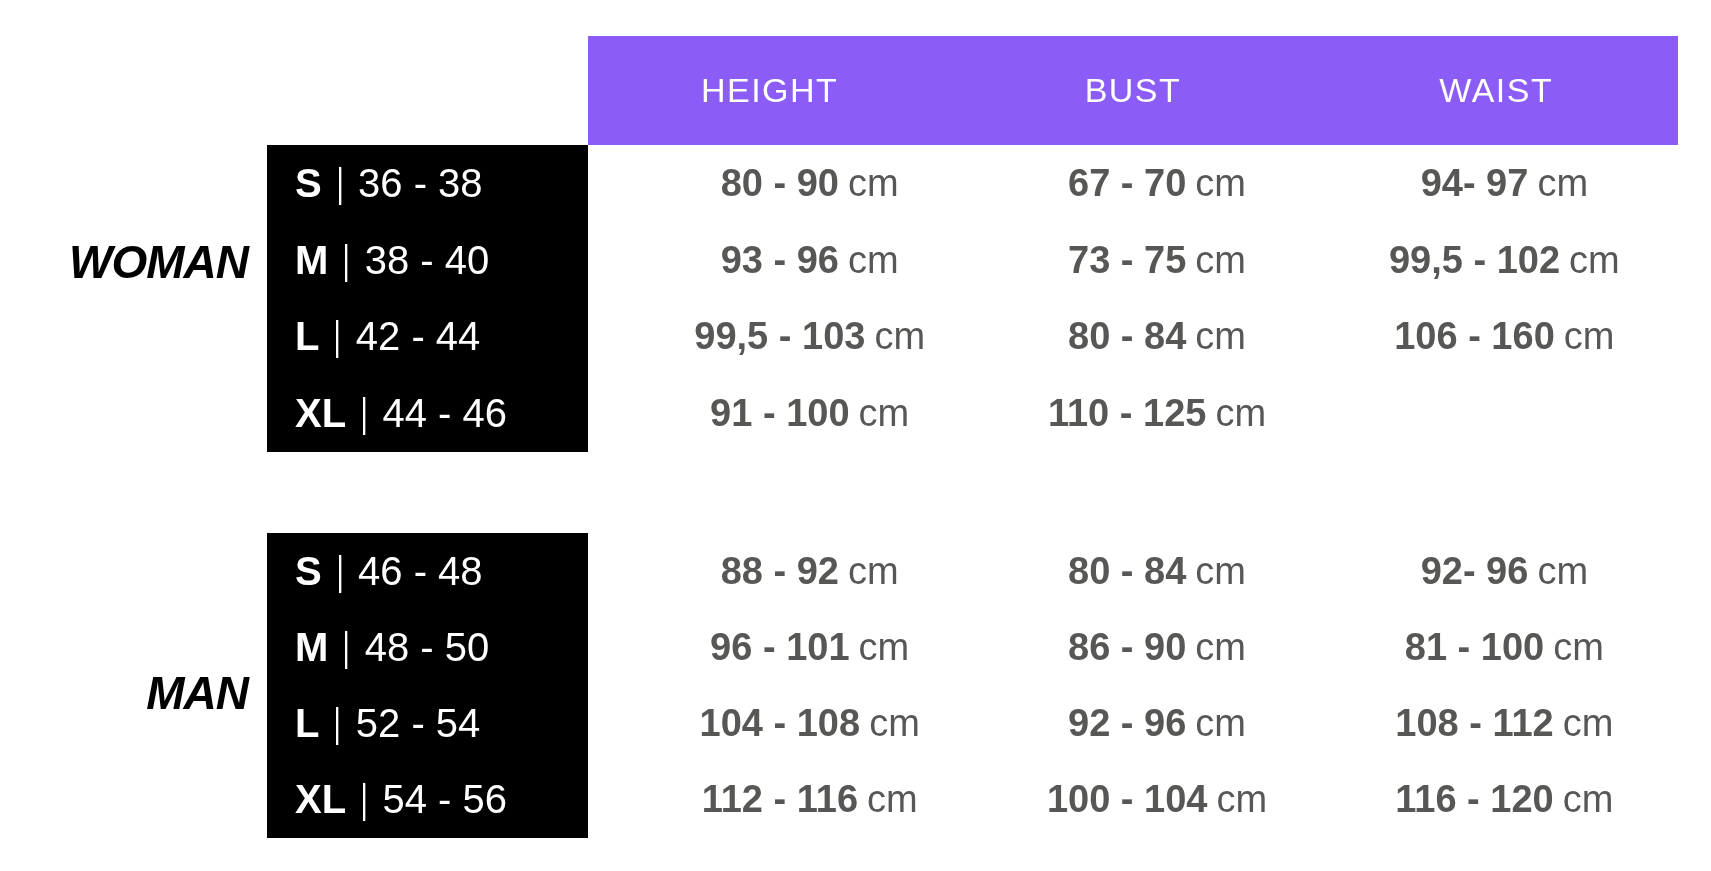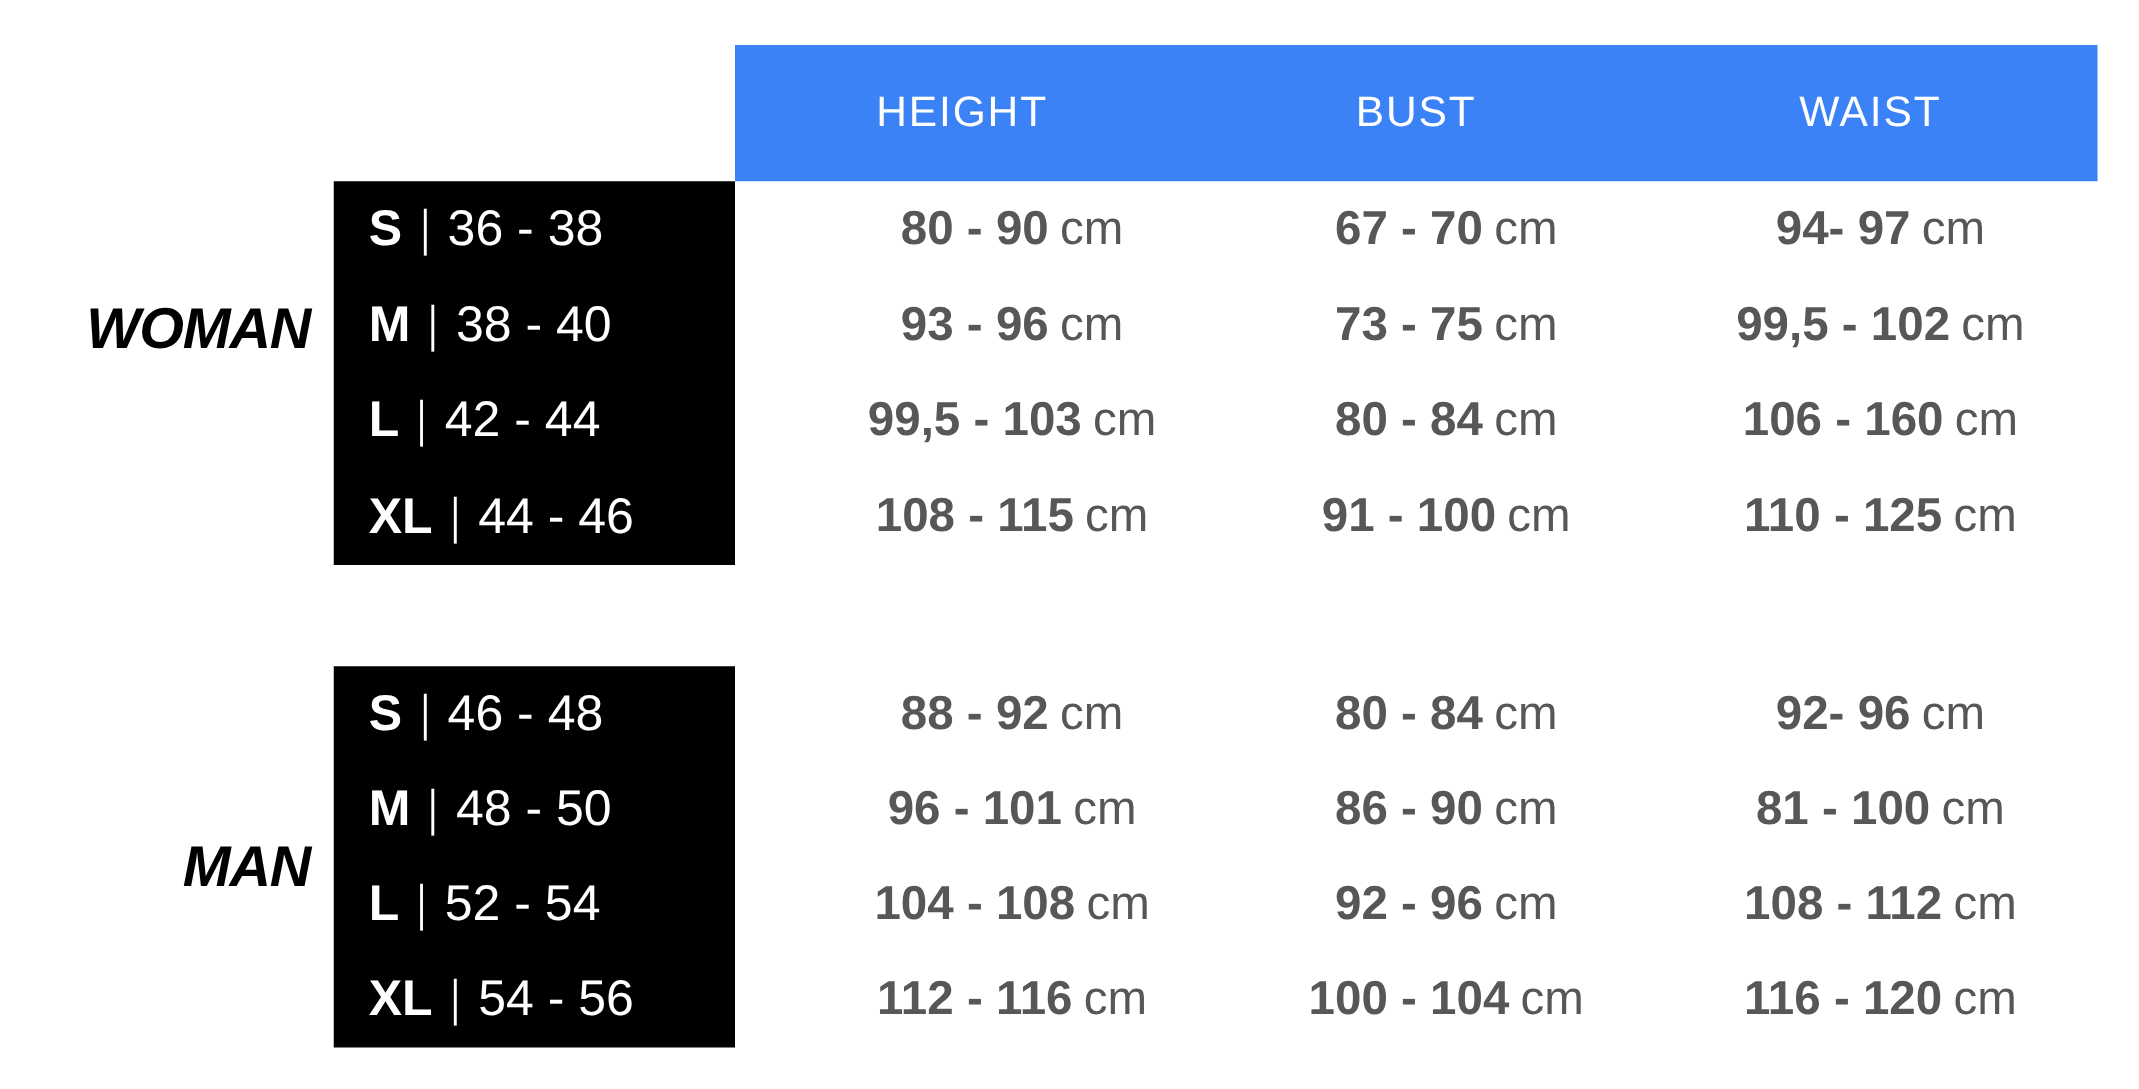--- a/index.html
+++ b/index.html
@@ -10,21 +10,21 @@
     background: #ffffff;
     font-family: "Liberation Sans", sans-serif;
     overflow: hidden;
   }
 
   
   .header-bar {
     position: absolute;
     left: 588px; top: 36px;
     width: 1090px; height: 109px;
-    background: #3b82f6;
+    background: #8b5cf6;
     display: flex;
   }
   .hcol {
     flex: 1;
     display: flex;
     align-items: center;
     justify-content: center;
     color: #ffffff;
     font-size: 34px;
     font-weight: 400;
@@ -141,21 +141,20 @@
       <div class="cell"><span class="num">93 - 96</span><span class="unit">cm</span></div>
       <div class="cell"><span class="num">73 - 75</span><span class="unit">cm</span></div>
       <div class="cell"><span class="num">99,5 - 102</span><span class="unit">cm</span></div>
     </div>
     <div class="vrow">
       <div class="cell"><span class="num">99,5 - 103</span><span class="unit">cm</span></div>
       <div class="cell"><span class="num">80 - 84</span><span class="unit">cm</span></div>
       <div class="cell"><span class="num">106 - 160</span><span class="unit">cm</span></div>
     </div>
     <div class="vrow">
-      <div class="cell"><span class="num">108 - 115</span><span class="unit">cm</span></div>
       <div class="cell"><span class="num">91 - 100</span><span class="unit">cm</span></div>
       <div class="cell"><span class="num">110 - 125</span><span class="unit">cm</span></div>
     </div>
   </div>
 
   <div class="size-box man">
     <div class="size-row">
       <span class="sz">S</span>
       <span class="sep">|</span>
       <span class="rng">46 - 48</span>

